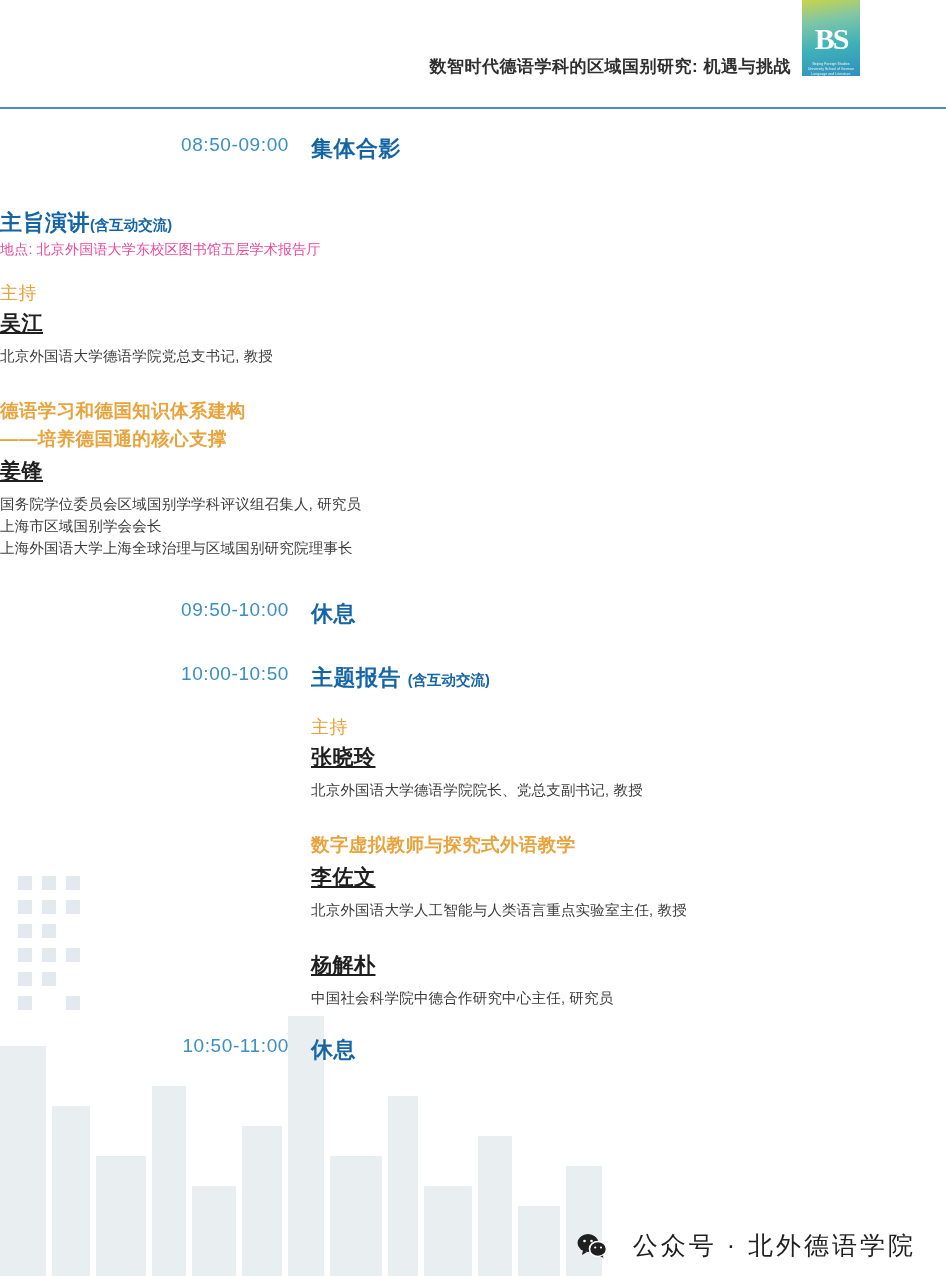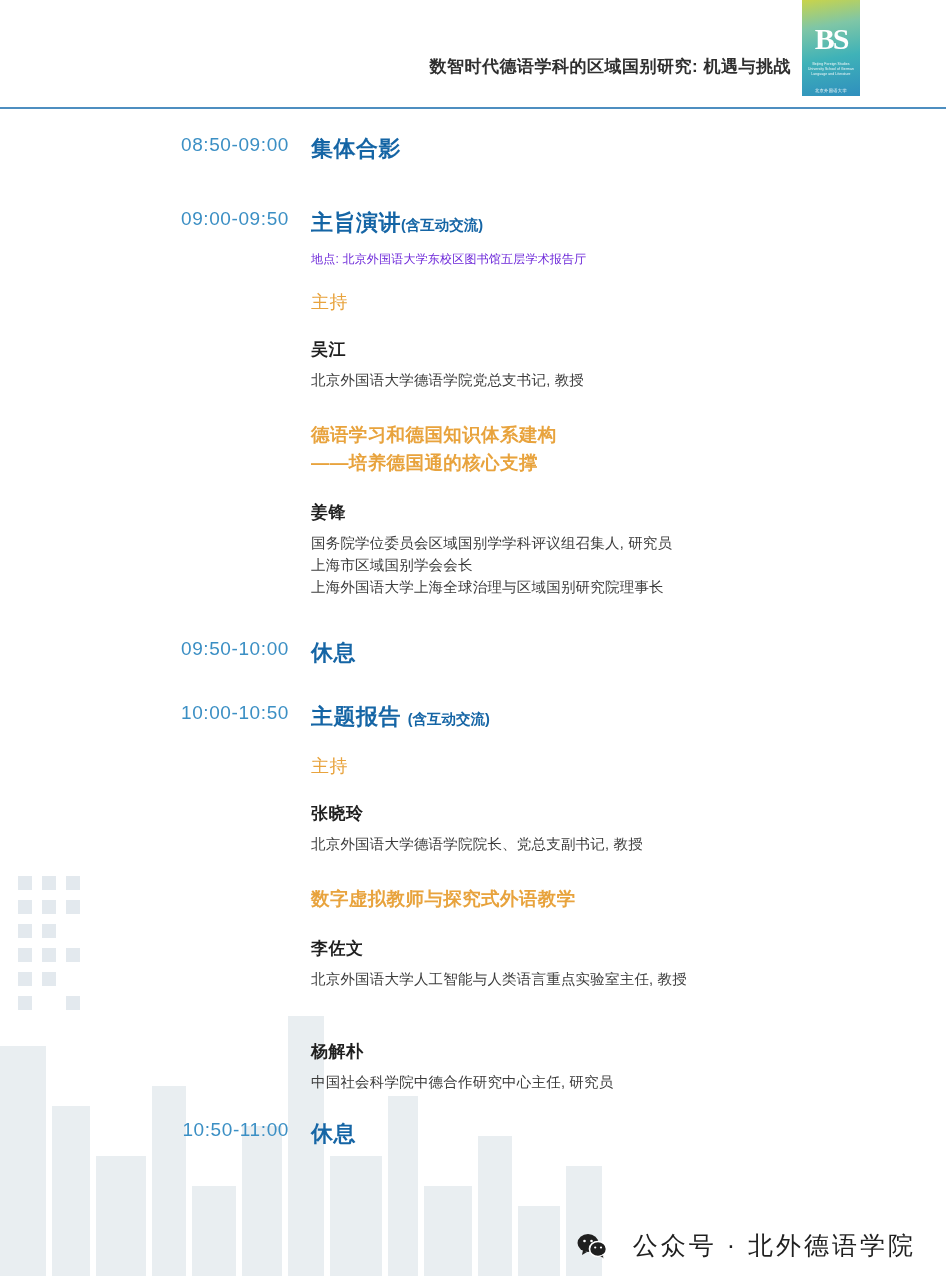--- a/index.html
+++ b/index.html
@@ -38,21 +38,21 @@
     font-weight: bold;
     color: #2f2f2f;
     letter-spacing: 0.5px;
     white-space: nowrap;
   }
   .logo-block {
     position: absolute;
     right: 86px;
     top: 0;
     width: 58px;
-    height: 96px;
+    height: 76px;
     background: linear-gradient(170deg, #c9d44a 0%, #7fc6a6 28%, #3fb2b8 60%, #2f8fbe 100%);
   }
   .logo-mark {
     position: absolute;
     left: 0;
     right: 0;
     top: 22px;
     text-align: center;
     color: #ffffff;
     font-size: 30px;
@@ -128,38 +128,39 @@
     font-size: 22px;
     font-weight: bold;
     letter-spacing: 0.5px;
   }
   .sec-title .note {
     font-size: 14.5px;
     font-weight: bold;
     letter-spacing: 0;
   }
   .venue {
-    color: #6d28d9;
-    font-size: 12px;
-    margin-top: 13px;
+    color: #ec4899;
+    font-size: 14px;
+    margin-top: 3px;
     letter-spacing: 0.2px;
   }
   .role {
     color: #e8a33d;
     font-size: 18px;
     font-weight: normal;
     margin-top: 22px;
     letter-spacing: 0.5px;
   }
   .person {
     color: #1f1f1f;
-    font-size: 17px;
-    font-weight: bold;
-    margin-top: 24px;
+    font-size: 21px;
+    font-weight: bold;
+    margin-top: 4px;
     letter-spacing: 0.5px;
+    text-decoration: underline;
   }
   .affil {
     color: #3c3c3c;
     font-size: 14.5px;
     margin-top: 8px;
     line-height: 22px;
     letter-spacing: 0.2px;
   }
   .talk-title {
     color: #e8a33d;
@@ -254,23 +255,20 @@
     <div class="body-col">
       <div class="sec-title">
         <span>集体合影</span>
       </div>
     </div>
   </div>
 
   <div class="spacer-44"></div>
 
   <div class="row">
-    <div class="time-col">
-      <div class="time">09:00-09:50</div>
-    </div>
     <div class="body-col">
       <div class="sec-title">
         <span>主旨演讲</span><span class="note">(含互动交流)</span>
       </div>
       <div class="venue">地点: 北京外国语大学东校区图书馆五层学术报告厅</div>
       <div class="role">主持</div>
       <div class="person">吴江</div>
       <div class="affil">北京外国语大学德语学院党总支书记, 教授</div>
 
       <div class="spacer-30"></div>

